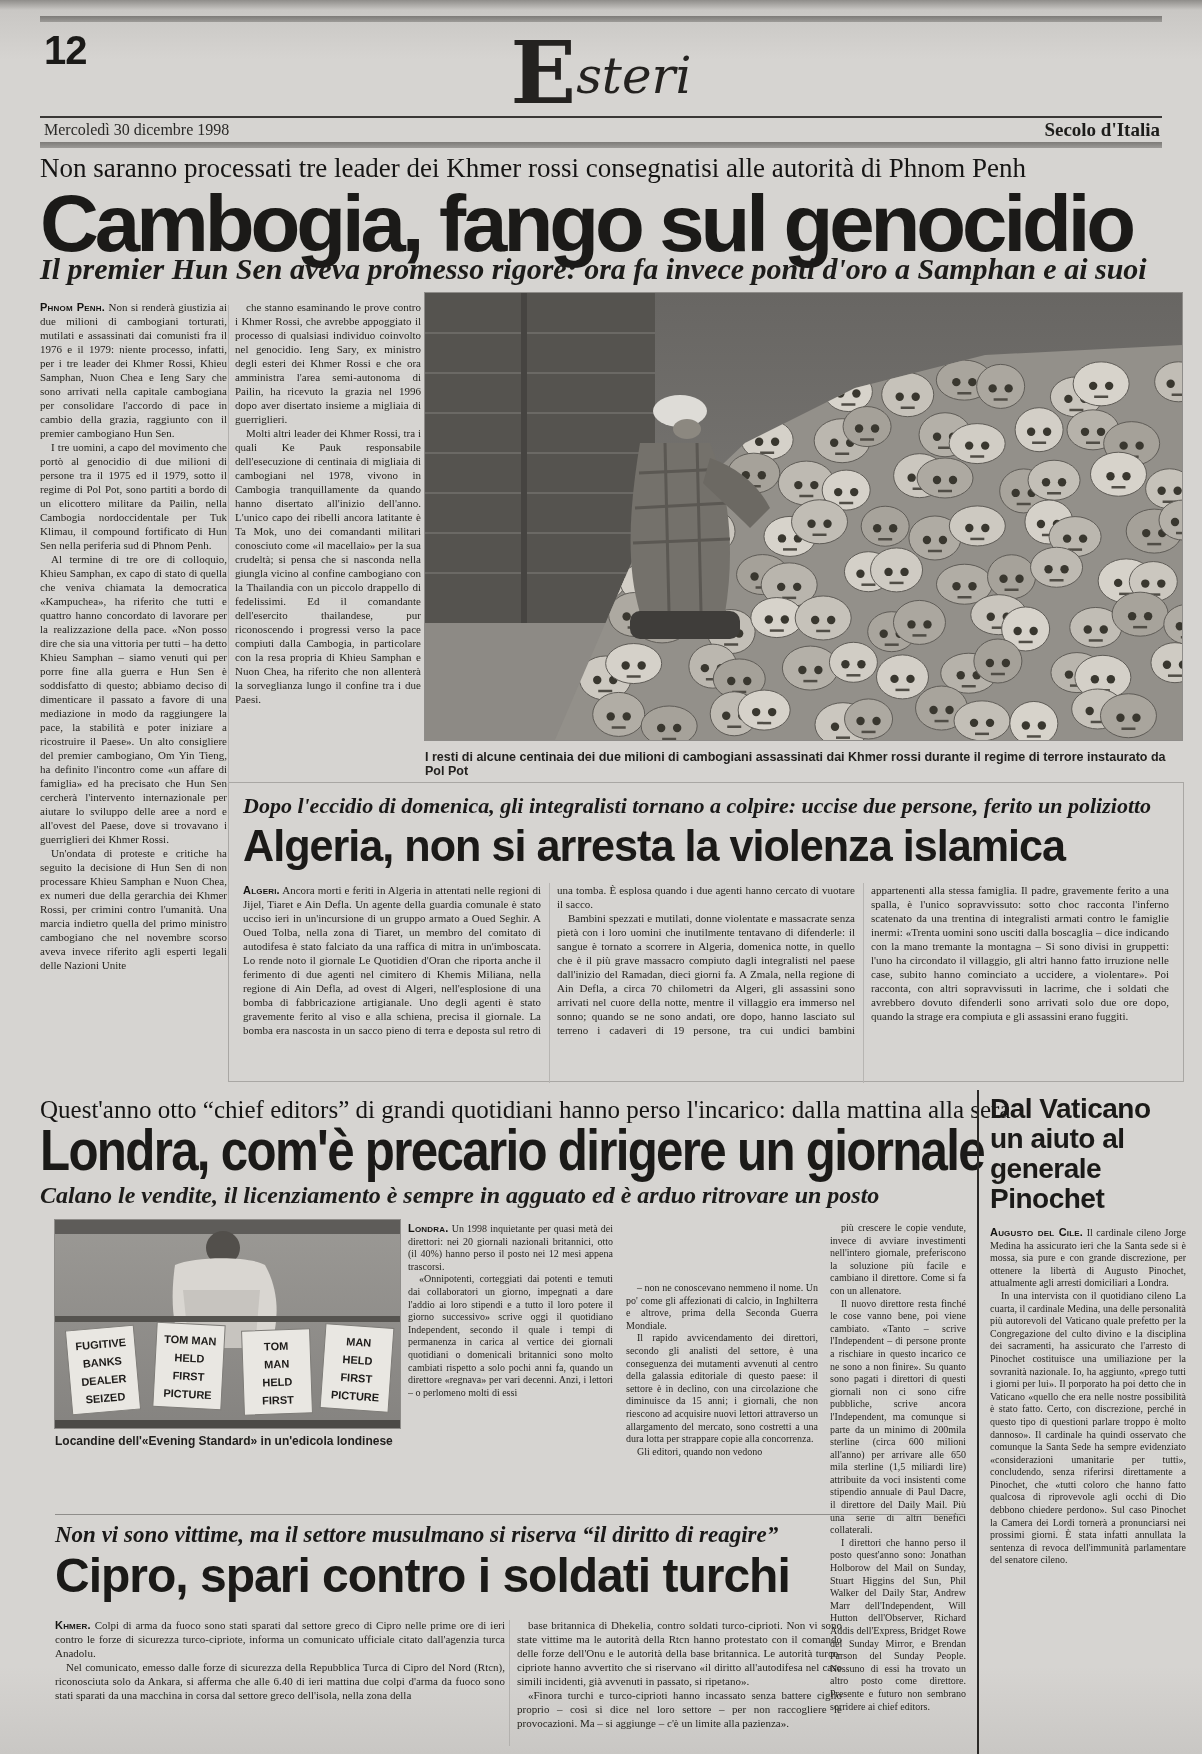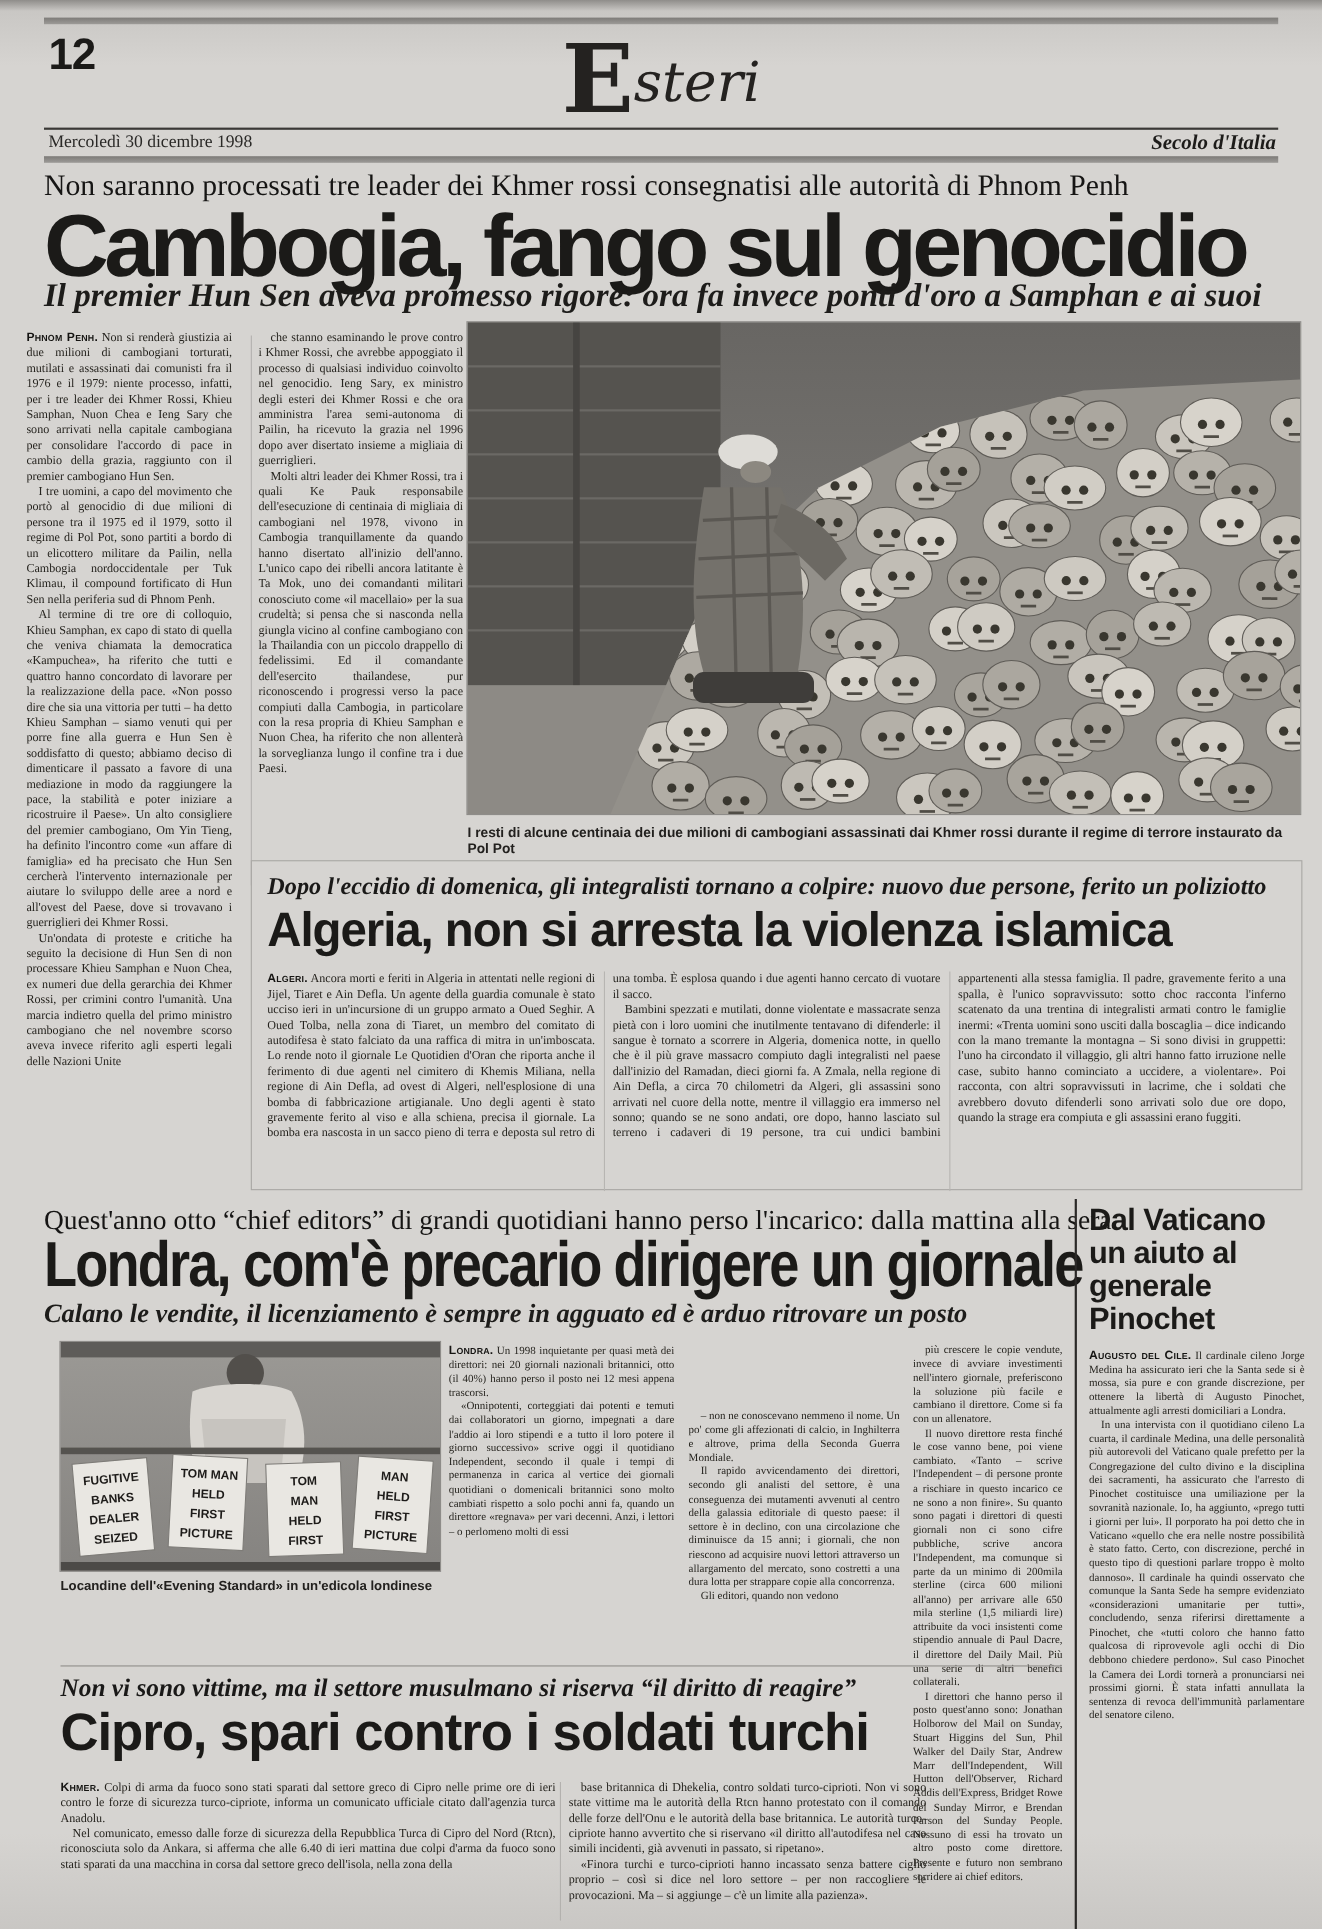--- a/index.html
+++ b/index.html
@@ -11,21 +11,21 @@
   .abs{position:absolute;}
   .rule-thick{height:6px;background:linear-gradient(180deg,#7d7b78,#9c9a97);}
   .rule-thin{height:2px;background:#3a3836;}
   .vrule-light{width:1px;background:#b3b1ae;}
   .vrule-dark{width:2px;background:#2b2927;}
   .pagenum{font-family:"Liberation Sans",sans-serif;font-weight:bold;font-size:40px;color:#1b1a18;letter-spacing:-1px;}
   .masthead{left:0;right:0;text-align:center;color:#1d1c1a;}
   .masthead .big-e{font-family:"DejaVu Serif",serif;font-weight:bold;font-size:86px;line-height:70px;vertical-align:-10px;color:#242220;}
   .masthead .rest{font-family:"DejaVu Serif",serif;font-style:italic;font-size:50px;color:#242220;}
   .dateline-row{font-size:16px;color:#2a2927;}
-  .brandname{font-family:"Liberation Serif",serif;font-weight:bold;font-style:italic;font-size:19px;color:#1d1c1a;}
+  .brandname{font-family:"Liberation Serif",serif;font-weight:bold;font-size:19px;color:#1d1c1a;}
   .kicker{font-family:"Liberation Serif",serif;font-size:27px;color:#161514;letter-spacing:0;}
   .kicker-it{font-family:"Liberation Serif",serif;font-style:italic;font-weight:bold;font-size:22px;color:#1a1918;}
   .headline{font-family:"Liberation Sans",sans-serif;font-weight:bold;color:#1b1a18;transform-origin:left top;white-space:nowrap;}
   .subhead{font-family:"Liberation Serif",serif;font-style:italic;font-weight:bold;color:#1d1c1a;}
   .bodycol{font-size:11px;line-height:14px;text-align:justify;color:#26241f;overflow:hidden;}
   .bodycol.small{font-size:10px;line-height:12.6px;}
   .para{margin:0;}
   .indent{text-indent:11px;}
   .dateline{font-family:"Liberation Sans",sans-serif;font-weight:bold;font-variant:small-caps;font-size:11px;letter-spacing:.2px;color:#151412;}
   .caption{font-family:"Liberation Sans",sans-serif;font-weight:bold;font-size:12.5px;color:#22201e;}
@@ -47,21 +47,21 @@
   </div>
   <div class="abs rule-thin" style="left:40px;top:116px;width:1122px;"></div>
   <div class="abs dateline-row" style="left:44px;top:121px;">Mercoledì 30 dicembre 1998</div>
   <div class="abs brandname" style="right:42px;top:119px;">Secolo d'Italia</div>
   <div class="abs rule-thick" style="left:40px;top:142px;width:1122px;"></div>
 
   <div class="abs kicker" style="left:40px;top:153px;">Non saranno processati tre leader dei Khmer rossi consegnatisi alle autorità di Phnom Penh</div>
   <div class="abs headline" style="left:40px;top:178px;font-size:80px;letter-spacing:-4px;transform:scaleX(1.02);">Cambogia, fango sul genocidio</div>
   <div class="abs subhead" style="left:40px;top:252px;font-size:30px;">Il premier Hun Sen aveva promesso rigore: ora fa invece ponti d'oro a Samphan e ai suoi</div>
 
-  <div class="abs bodycol" style="left:24px;top:300px;width:187px;height:788px;">
+  <div class="abs bodycol" style="left:40px;top:300px;width:187px;height:788px;">
     <p class="para"><span class="dateline">Phnom Penh.</span> <span>Non si renderà giustizia ai due milioni di cambogiani torturati, mutilati e assassinati dai comunisti fra il 1976 e il 1979: niente processo, infatti, per i tre leader dei Khmer Rossi, Khieu Samphan, Nuon Chea e Ieng Sary che sono arrivati nella capitale cambogiana per consolidare l'accordo di pace in cambio della grazia, raggiunto con il premier cambogiano Hun Sen.</span></p>
     <div>
         <p class="para indent">I tre uomini, a capo del movimento che portò al genocidio di due milioni di persone tra il 1975 ed il 1979, sotto il regime di Pol Pot, sono partiti a bordo di un elicottero militare da Pailin, nella Cambogia nordoccidentale per Tuk Klimau, il compound fortificato di Hun Sen nella periferia sud di Phnom Penh.</p>
         <p class="para indent">Al termine di tre ore di colloquio, Khieu Samphan, ex capo di stato di quella che veniva chiamata la democratica «Kampuchea», ha riferito che tutti e quattro hanno concordato di lavorare per la realizzazione della pace. «Non posso dire che sia una vittoria per tutti – ha detto Khieu Samphan – siamo venuti qui per porre fine alla guerra e Hun Sen è soddisfatto di questo; abbiamo deciso di dimenticare il passato a favore di una mediazione in modo da raggiungere la pace, la stabilità e poter iniziare a ricostruire il Paese». Un alto consigliere del premier cambogiano, Om Yin Tieng, ha definito l'incontro come «un affare di famiglia» ed ha precisato che Hun Sen cercherà l'intervento internazionale per aiutare lo sviluppo delle aree a nord e all'ovest del Paese, dove si trovavano i guerriglieri dei Khmer Rossi.</p>
         <p class="para indent">Un'ondata di proteste e critiche ha seguito la decisione di Hun Sen di non processare Khieu Samphan e Nuon Chea, ex numeri due della gerarchia dei Khmer Rossi, per crimini contro l'umanità. Una marcia indietro quella del primo ministro cambogiano che nel novembre scorso aveva invece riferito agli esperti legali delle Nazioni Unite</p>
       </div>
   </div>
   <div class="abs vrule-light" style="left:228px;top:305px;height:500px;"></div>
   <div class="abs bodycol" style="left:235px;top:300px;width:186px;height:512px;">
     <div>
@@ -679,21 +679,21 @@
           <line x1="272" y1="150" x2="276" y2="318"></line>
         </g>
         <path d="M285,165 C315,175 335,195 345,215 L325,235 C305,215 288,200 278,190 Z" fill="#6c6963"></path>
         <rect x="205" y="318" width="110" height="28" rx="10" fill="#3f3d3a"></rect>
       </g>
     </svg>
   </div>
   <div class="abs caption" style="left:425px;top:750px;width:757px;">I resti di alcune centinaia dei due milioni di cambogiani assassinati dai Khmer rossi durante il regime di terrore instaurato da Pol Pot</div>
 
   <div class="abs alg-box" style="left:228px;top:782px;width:954px;height:298px;">
-    <div class="kicker-it" style="margin:10px 14px 0;">Dopo l'eccidio di domenica, gli integralisti tornano a colpire: nuovo due persone, ferito un poliziotto</div>
+    <div class="kicker-it" style="margin:10px 14px 0;">Dopo l'eccidio di domenica, gli integralisti tornano a colpire: uccise due persone, ferito un poliziotto</div>
     <div class="headline" style="position:relative;margin:2px 14px 0;font-size:44px;letter-spacing:-1px;transform:scaleX(.98);">Algeria, non si arresta la violenza islamica</div>
     <div class="alg-body bodycol" style="margin:12px 14px 0;height:200px;">
       <p class="para"><span class="dateline">Algeri.</span> <span>Ancora morti e feriti in Algeria in attentati nelle regioni di Jijel, Tiaret e Ain Defla. Un agente della guardia comunale è stato ucciso ieri in un'incursione di un gruppo armato a Oued Seghir. A Oued Tolba, nella zona di Tiaret, un membro del comitato di autodifesa è stato falciato da una raffica di mitra in un'imboscata. Lo rende noto il giornale Le Quotidien d'Oran che riporta anche il ferimento di due agenti nel cimitero di Khemis Miliana, nella regione di Ain Defla, ad ovest di Algeri, nell'esplosione di una bomba di fabbricazione artigianale. Uno degli agenti è stato gravemente ferito al viso e alla schiena, precisa il giornale. La bomba era nascosta in un sacco pieno di terra e deposta sul retro di una tomba. È esplosa quando i due agenti hanno cercato di vuotare il sacco.</span></p>
       <div>
           <p class="para indent">Bambini spezzati e mutilati, donne violentate e massacrate senza pietà con i loro uomini che inutilmente tentavano di difenderle: il sangue è tornato a scorrere in Algeria, domenica notte, in quello che è il più grave massacro compiuto dagli integralisti nel paese dall'inizio del Ramadan, dieci giorni fa. A Zmala, nella regione di Ain Defla, a circa 70 chilometri da Algeri, gli assassini sono arrivati nel cuore della notte, mentre il villaggio era immerso nel sonno; quando se ne sono andati, ore dopo, hanno lasciato sul terreno i cadaveri di 19 persone, tra cui undici bambini appartenenti alla stessa famiglia. Il padre, gravemente ferito a una spalla, è l'unico sopravvissuto: sotto choc racconta l'inferno scatenato da una trentina di integralisti armati contro le famiglie inermi: «Trenta uomini sono usciti dalla boscaglia – dice indicando con la mano tremante la montagna – Si sono divisi in gruppetti: l'uno ha circondato il villaggio, gli altri hanno fatto irruzione nelle case, subito hanno cominciato a uccidere, a violentare». Poi racconta, con altri sopravvissuti in lacrime, che i soldati che avrebbero dovuto difenderli sono arrivati solo due ore dopo, quando la strage era compiuta e gli assassini erano fuggiti.</p>
         </div>
     </div>
   </div>
 
   <div class="abs kicker" style="left:40px;top:1096px;font-size:25px;">Quest'anno otto “chief editors” di grandi quotidiani hanno perso l'incarico: dalla mattina alla sera</div>

